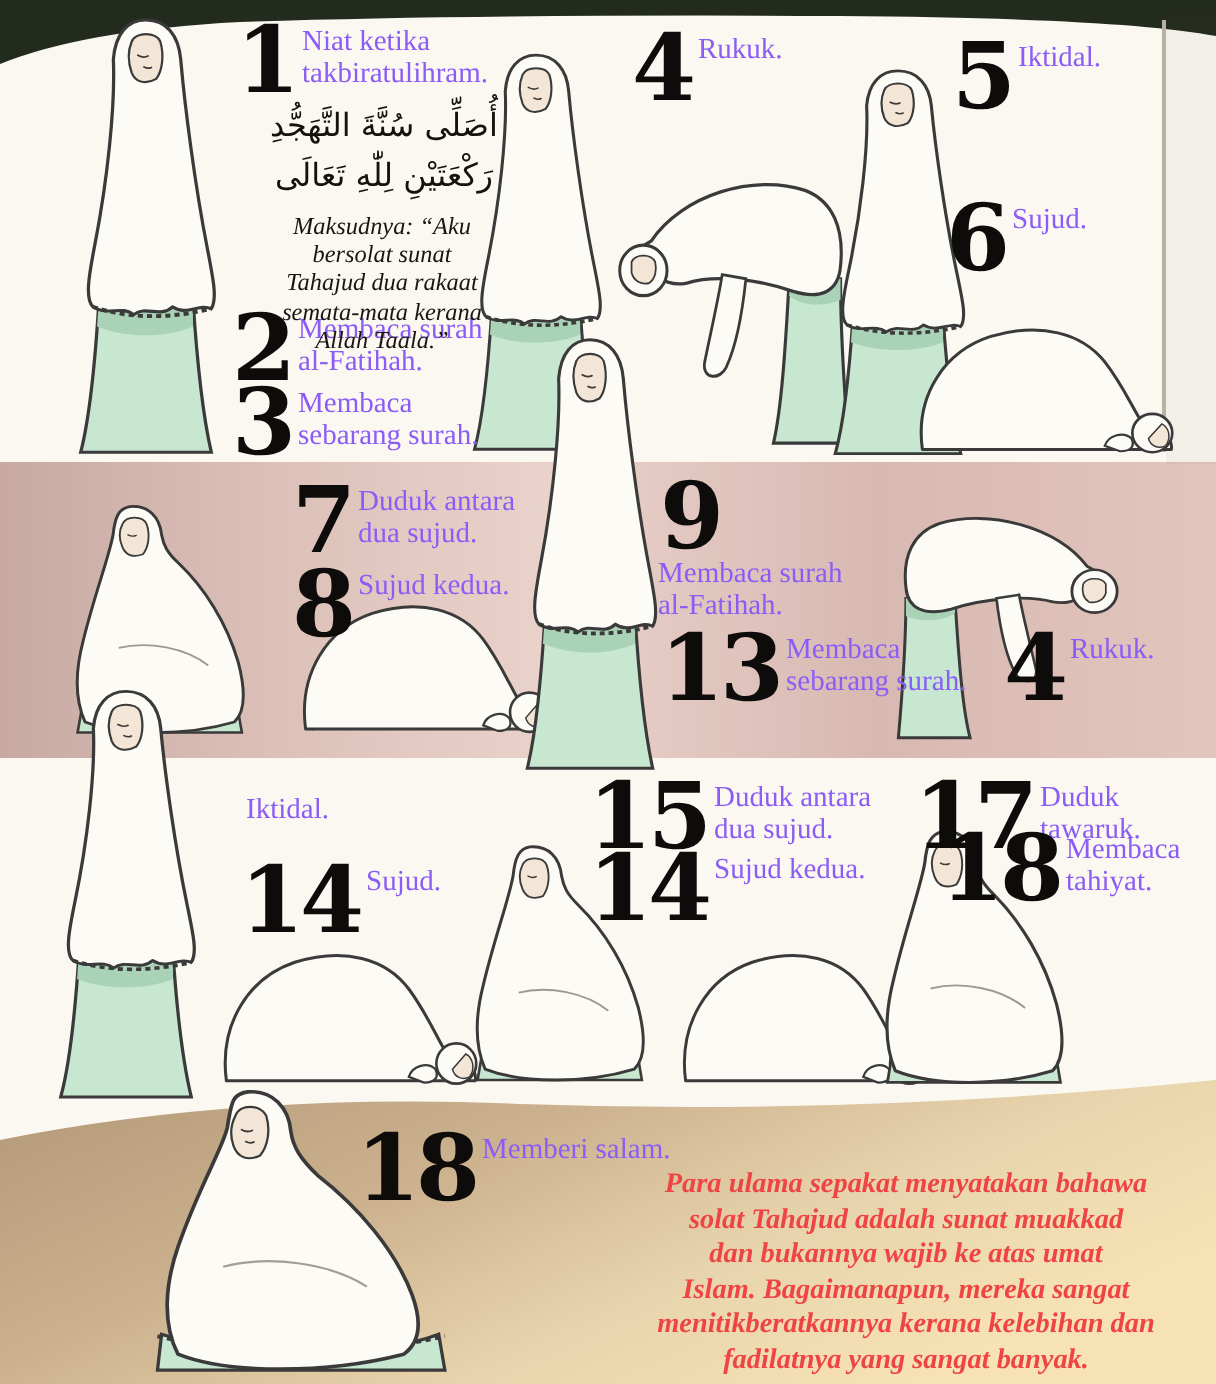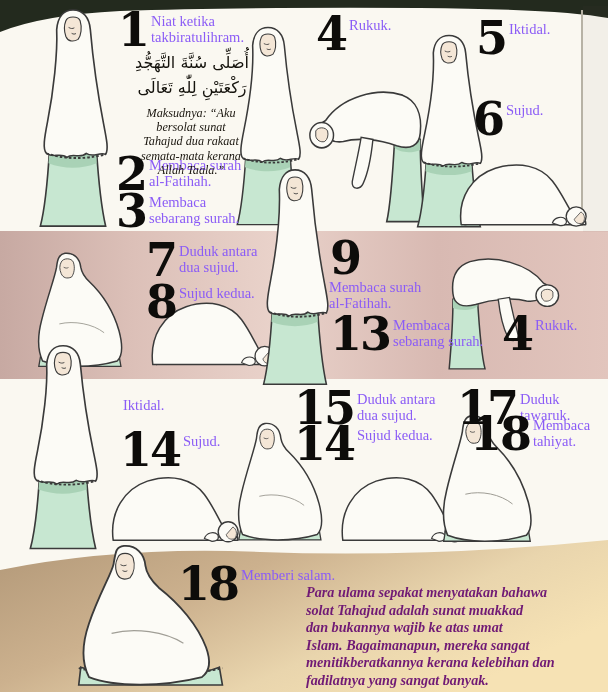--- a/index.html
+++ b/index.html
@@ -27,21 +27,21 @@
     direction:rtl;text-align:center;color:#14120c;
   }
   #meaning{
     position:absolute;left:103px;top:106px;width:176px;
     font-style:italic;font-size:12.2px;line-height:14.2px;
     text-align:center;white-space:pre-line;color:#1a160f;
   }
   #footer-note{
     position:absolute;left:306px;top:584px;width:294px;
     font-weight:bold;font-style:italic;font-size:14.2px;line-height:17.6px;
-    white-space:pre-line;color:#701a75;
+    white-space:pre-line;color:#ef4444;text-align:center;
   }
   #edge-line{position:absolute;left:581px;top:10px;width:1.5px;height:216px;background:#b7b2a5;}
   #edge-shade{position:absolute;left:583px;top:6px;width:25px;height:226px;background:rgba(90,85,70,0.05);}
 </style>
 </head>
 <body>
 
 <div id="page">
 
   <div id="band-rose" class="band"></div>

